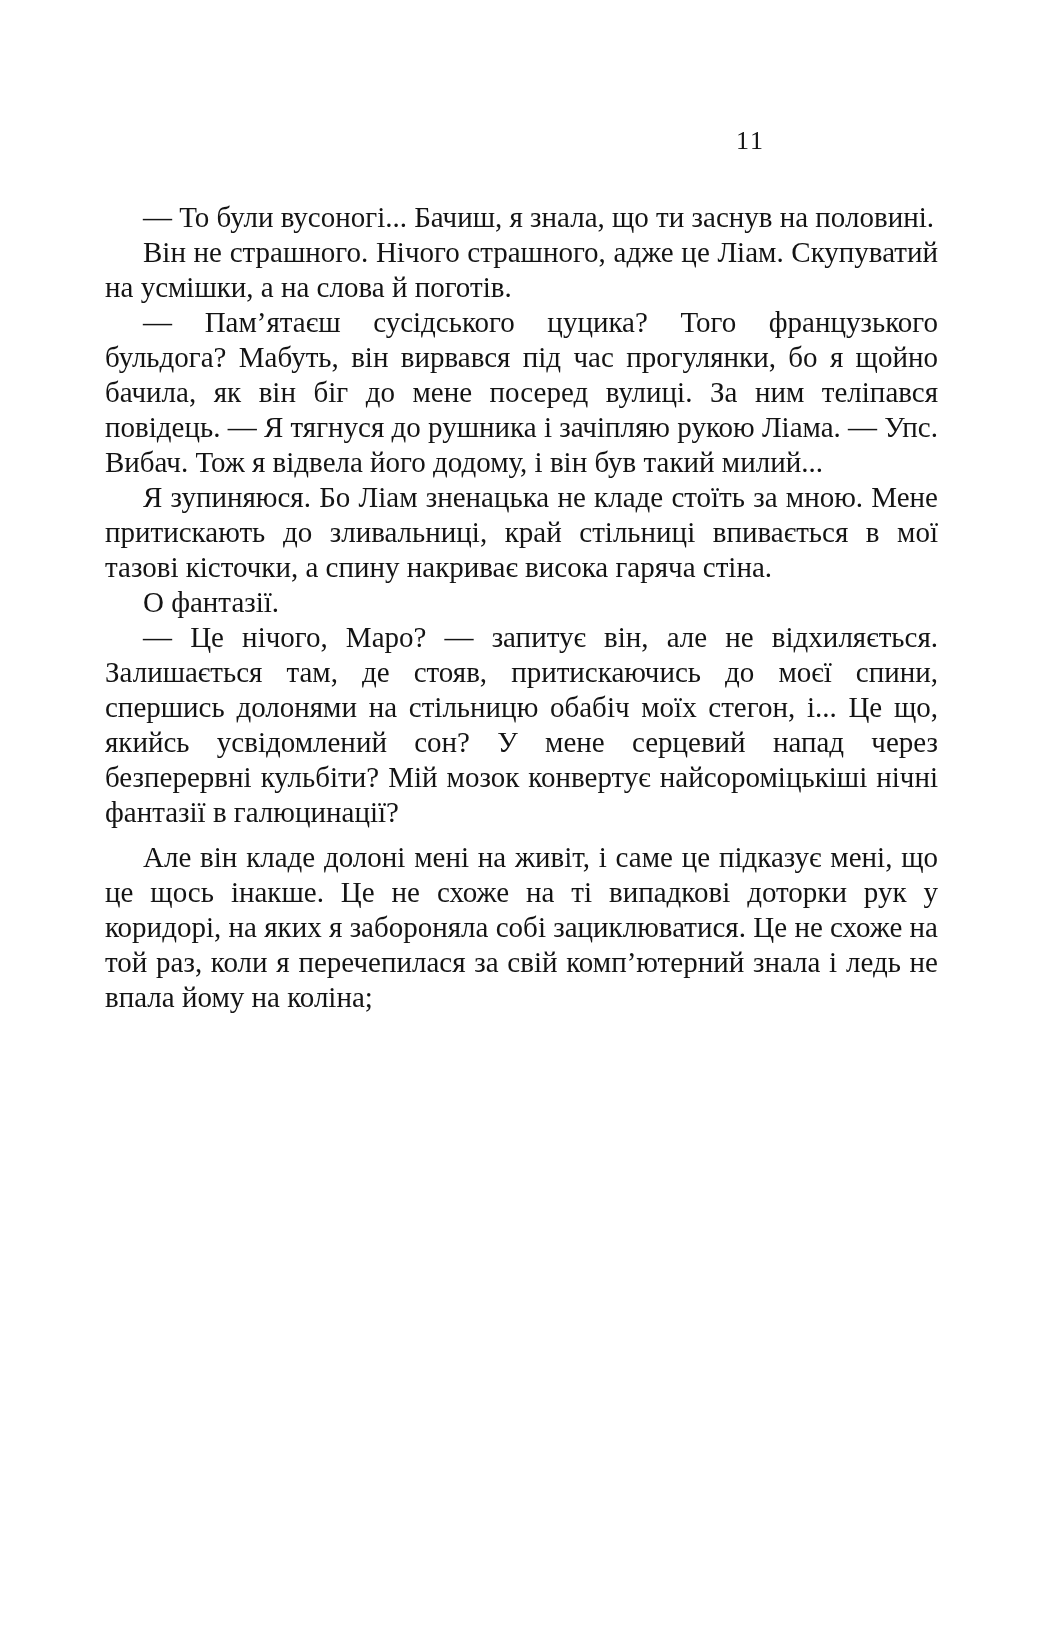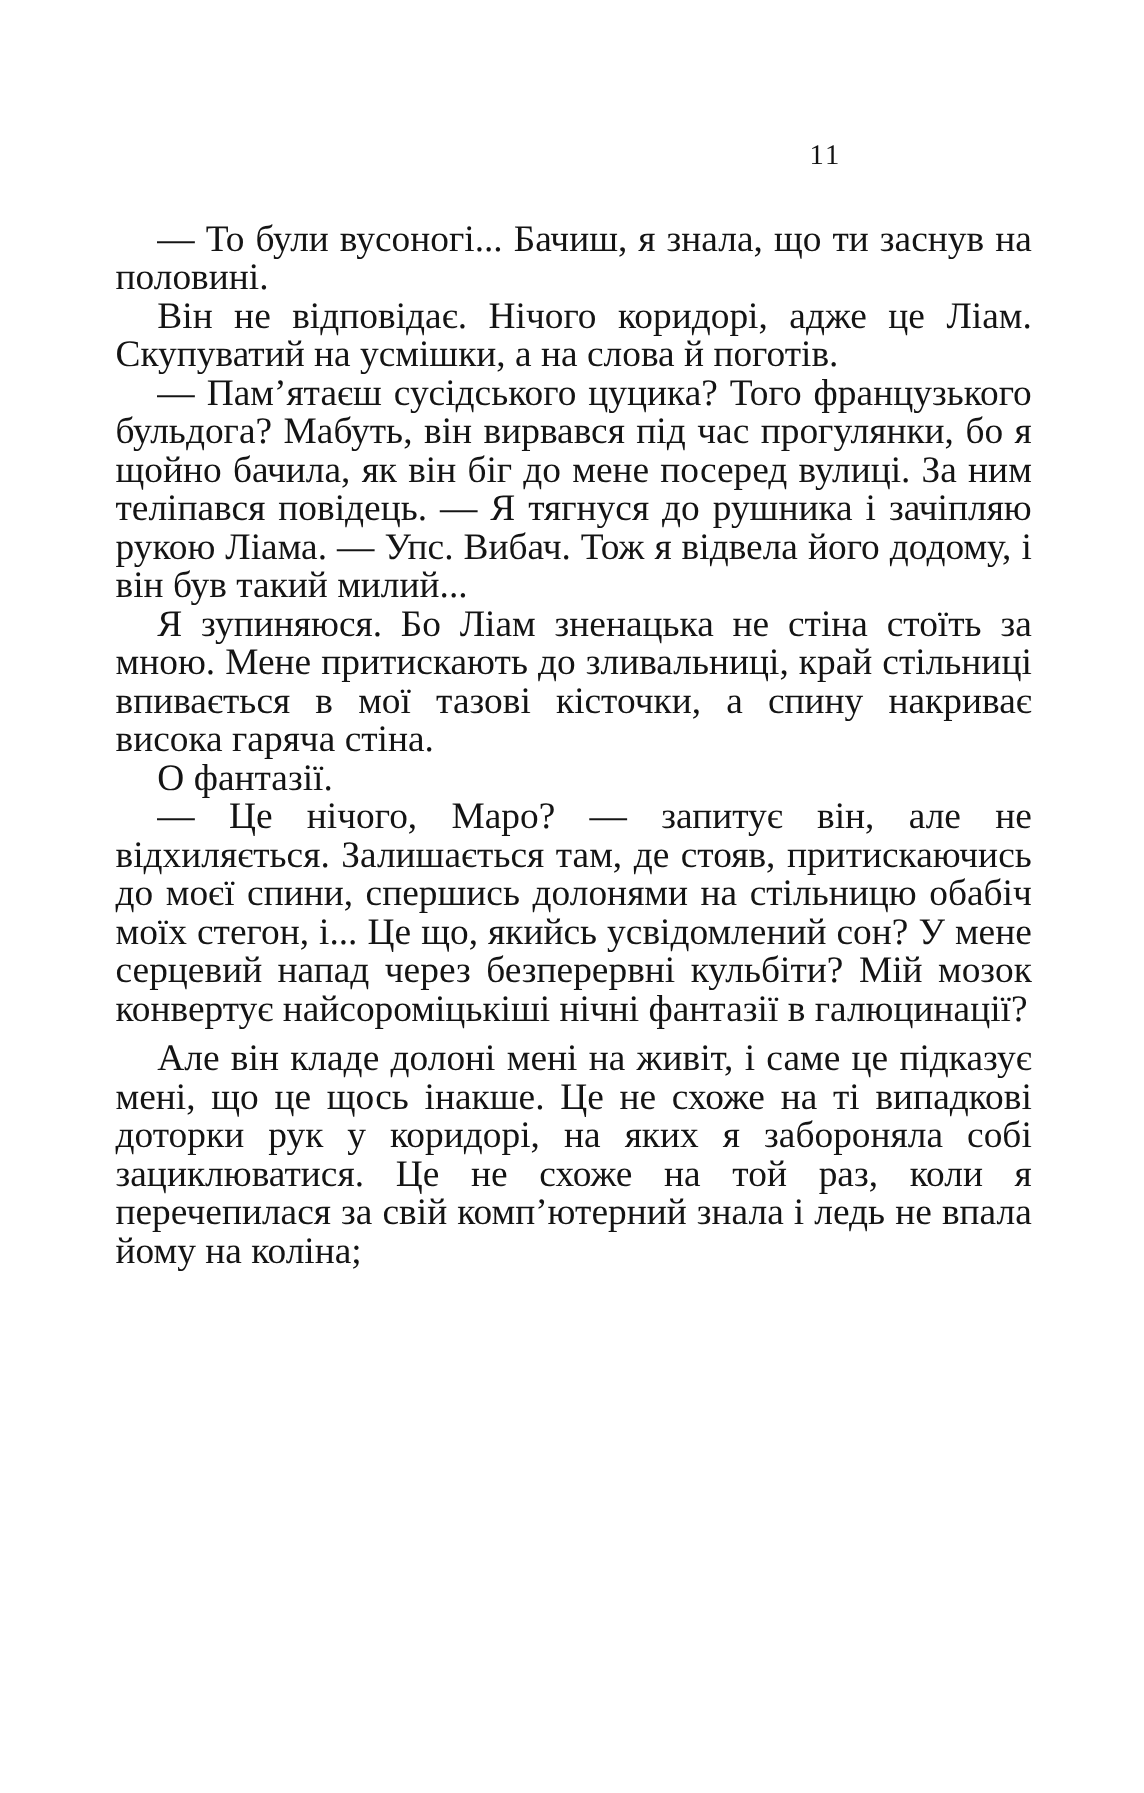--- a/index.html
+++ b/index.html
@@ -23,21 +23,21 @@
     right: 197px;
     font-size: 26px;
     color: #141414;
     letter-spacing: 2px;
   }
   .text-block {
     position: absolute;
     top: 200px;
     left: 105px;
     width: 833px;
-    font-size: 34px;
+    font-size: 29px;
     line-height: 35px;
     color: #141414;
     text-align: justify;
     hyphens: auto;
     -webkit-hyphens: auto;
   }
   .para {
     margin: 0;
     text-indent: 38px;
   }
@@ -47,20 +47,20 @@
   .italic {
   }
 </style>
 </head>
 <body>
 
 <div class="page">
   <div class="page-number">11</div>
   <div class="text-block" lang="uk">
       <p class="para"><span class="">— То були вусоногі... Бачиш, я знала, що ти заснув на половині.</span></p>
-      <p class="para"><span class="">Він не відповідає. Нічого коридорі, адже це Ліам. Скупуватий на усмішки, а на слова й поготів.</span></p>
+      <p class="para"><span class="">Він не страшного. Нічого страшного, адже це Ліам. Скупуватий на усмішки, а на слова й поготів.</span></p>
       <p class="para"><span class="">— Пам’ятаєш сусідського цуцика? Того французького бульдога? Мабуть, він вирвався під час прогулянки, бо я щойно бачила, як він біг до мене посеред вулиці. За ним теліпався повідець. — Я тягнуся до рушника і зачіпляю рукою Ліама. — Упс. Вибач. Тож я відвела його додому, і він був такий милий...</span></p>
-      <p class="para"><span class="">Я зупиняюся. Бо Ліам зненацька не стіна </span><span class="italic">стоїть</span><span class=""> за мною. Мене притискають до зливальниці, край стільниці впивається в мої тазові кісточки, а спину накриває висока гаряча стіна.</span></p>
+      <p class="para"><span class="">Я зупиняюся. Бо Ліам зненацька не кладе </span><span class="italic">стоїть</span><span class=""> за мною. Мене притискають до зливальниці, край стільниці впивається в мої тазові кісточки, а спину накриває висока гаряча стіна.</span></p>
       <p class="para"><span class="italic">О фантазії.</span></p>
       <p class="para"><span class="">— Це нічого, Маро? — запитує він, але не відхиляється. Залишається там, де стояв, притискаючись до моєї спини, спершись долонями на стільницю обабіч моїх стегон, і... Це що, якийсь усвідомлений сон? У мене серцевий напад через безперервні кульбіти? Мій мозок конвертує найсороміцькіші нічні фантазії в галюцинації?</span></p>
       <p class="para space-before"><span class="">Але він кладе долоні мені на живіт, і саме це підказує мені, що це щось інакше. Це не схоже на ті випадкові доторки рук у коридорі, на яких я забороняла собі зациклюватися. Це не схоже на той раз, коли я перечепилася за свій комп’ютерний знала і ледь не впала йому на коліна;</span></p>
     </div>
 </div>
 
 </body></html>

